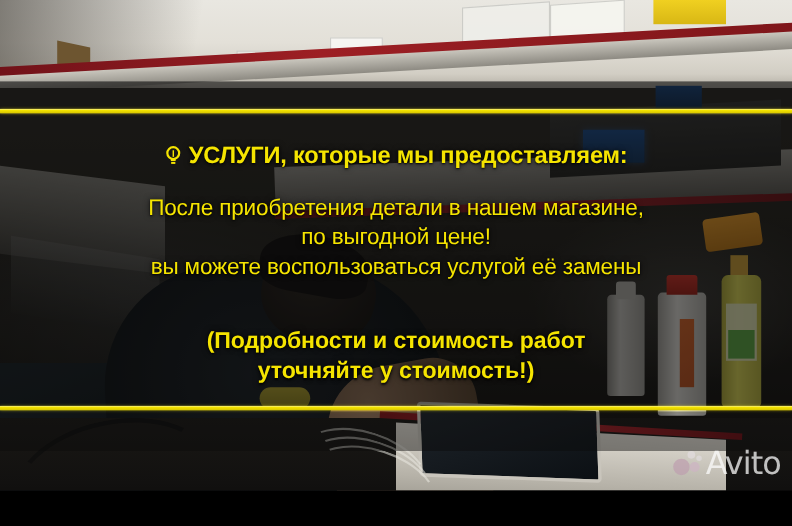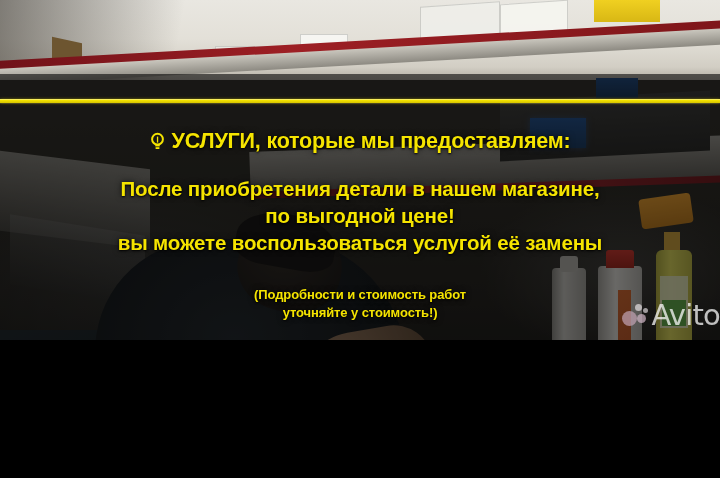--- a/index.html
+++ b/index.html
@@ -3,21 +3,21 @@
 <meta charset="utf-8">
 <style>
   html, body {
     margin: 0;
     padding: 0;
     background: #000;
   }
   #stage {
     position: relative;
     width: 720px;
-    height: 340px;
+    height: 446px;
     overflow: hidden;
     font-family: "Liberation Sans", sans-serif;
     background: #1a1a18;
   }
 
   
   .photo { position: absolute; inset: 0; overflow: hidden; }
 
   
   .wall {
@@ -237,40 +237,40 @@
     line-height: 1;
     display: flex; align-items: center; gap: 7px;
     text-shadow: 0 1px 2px rgba(0,0,0,.9), 0 0 6px rgba(0,0,0,.75);
   }
   .bulb { display: inline-block; width: 15px; height: 20px; position: relative; }
   .bulb svg { display: block; }
 
   .para {
     margin-top: 22px;
     font-size: 20.5px;
-    font-weight: 700;
+    font-weight: 400;
     line-height: 1.33;
     letter-spacing: -0.15px;
     text-shadow: 0 1px 2px rgba(0,0,0,.9), 0 0 6px rgba(0,0,0,.75);
     max-width: 660px;
   }
   .para2 {
-    margin-top: 30px;
-    font-size: 13px;
+    margin-top: 40px;
+    font-size: 21px;
     font-weight: 700;
     line-height: 1.34;
     letter-spacing: -0.1px;
     text-shadow: 0 1px 2px rgba(0,0,0,.9), 0 0 6px rgba(0,0,0,.75);
     max-width: 620px;
   }
   .para .l, .para2 .l { display: block; }
 
   
   .watermark {
-    position: absolute; right: 0; bottom: 10px;
+    position: absolute; right: 10px; bottom: 10px;
     display: flex; align-items: center; gap: 5px;
     opacity: .80;
   }
   .wm-dots { position: relative; width: 25px; height: 25px; }
   .wm-dots i { position: absolute; border-radius: 50%; display: block; }
   .wm-d1 { left: 0;    top: 8px;  width: 15px; height: 15px; background: rgba(190,160,175,.92); }
   .wm-d2 { left: 15px; top: 11px; width: 9px;  height: 9px;  background: rgba(205,180,195,.9); }
   .wm-d3 { left: 13px; top: 1px;  width: 7px;  height: 7px;  background: rgba(225,220,222,.9); }
   .wm-d4 { left: 21px; top: 5px;  width: 5px;  height: 5px;  background: rgba(225,220,222,.85); }
   .wm-text {

